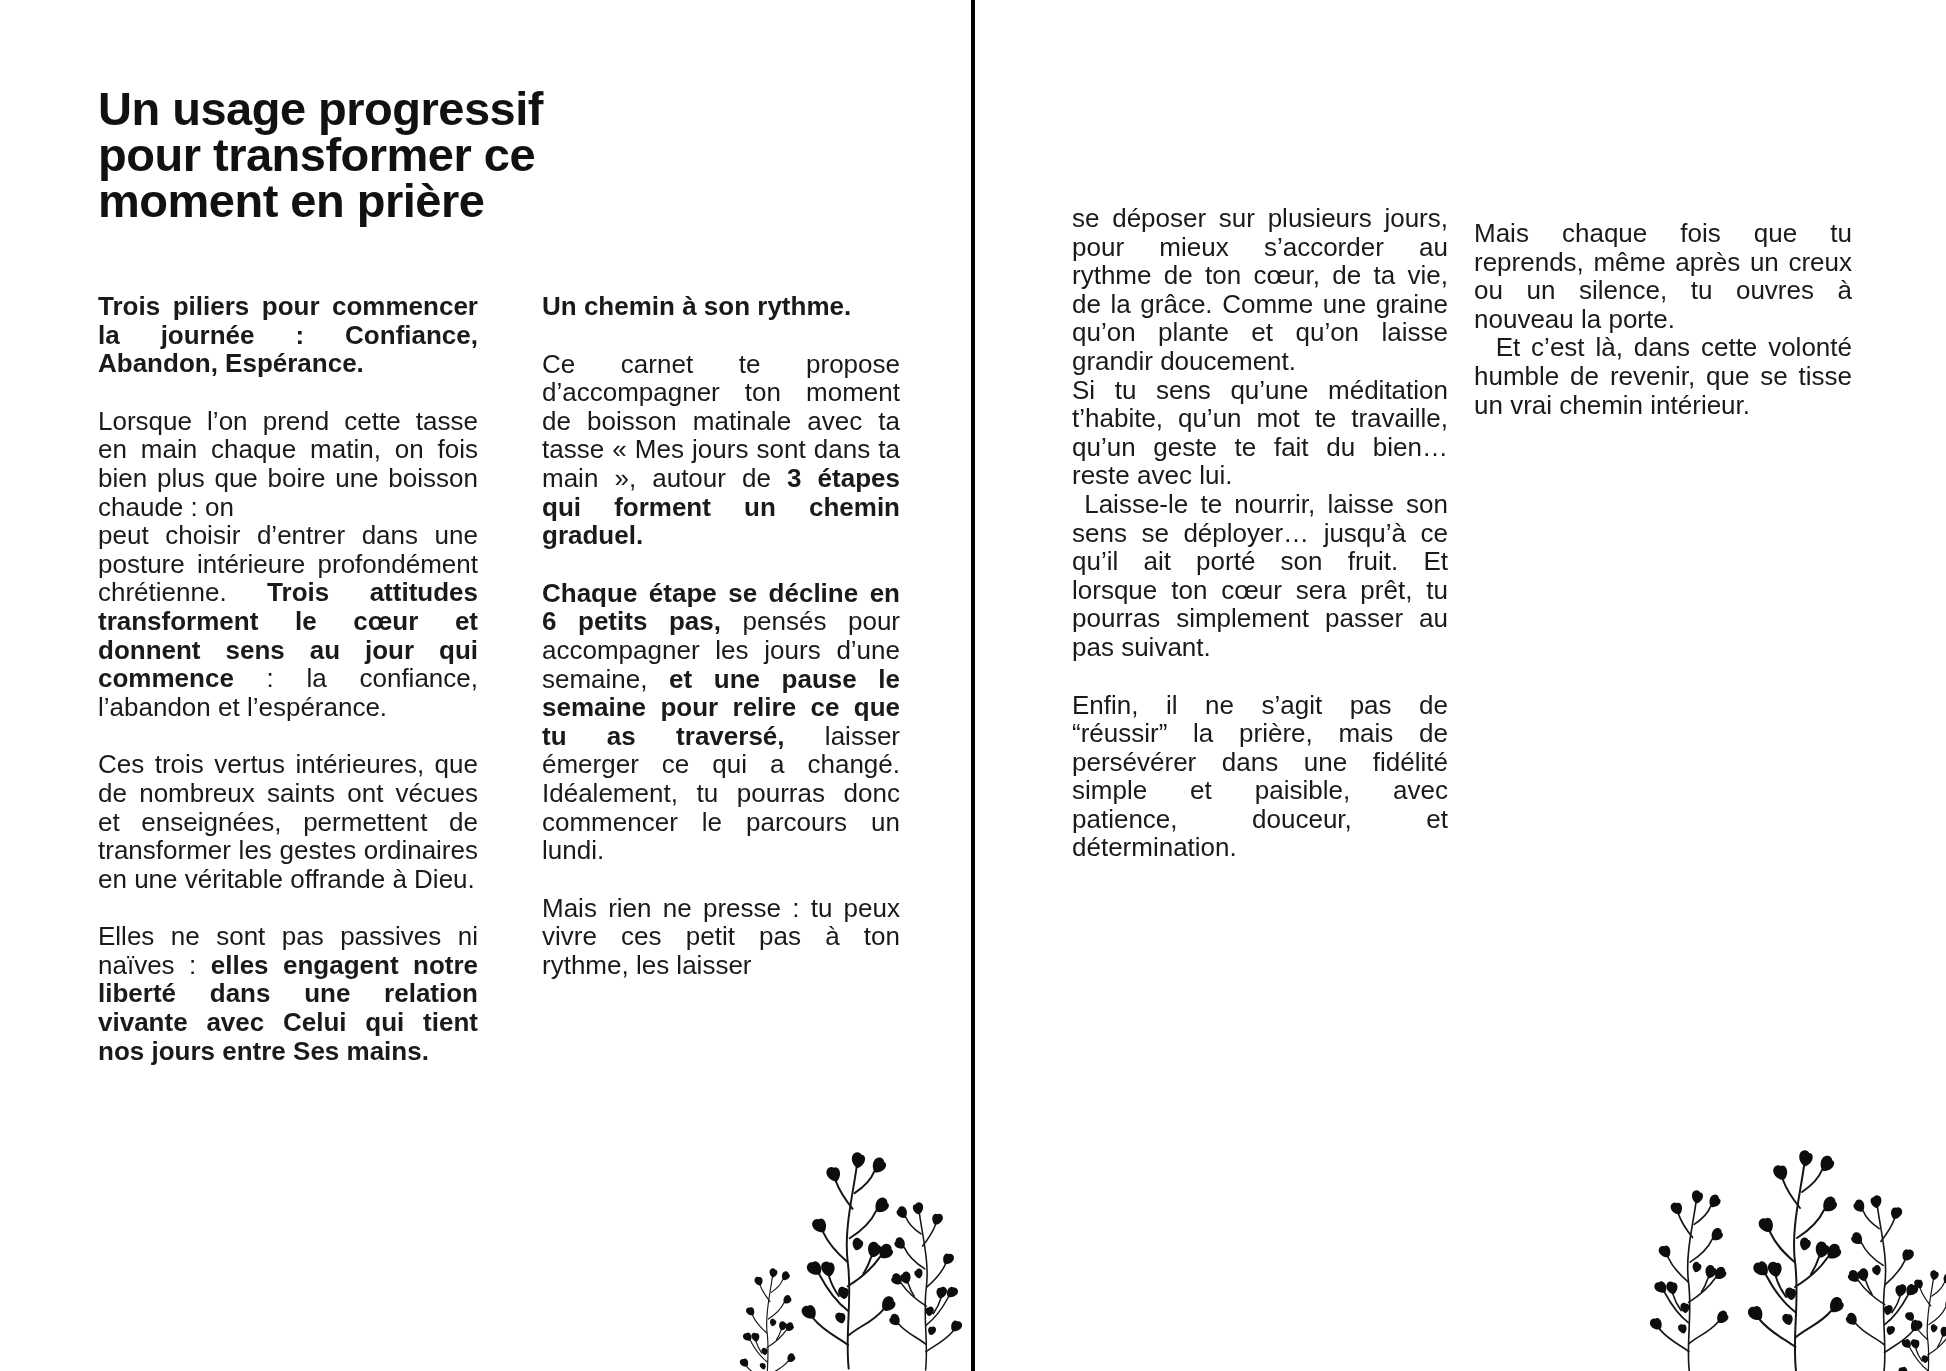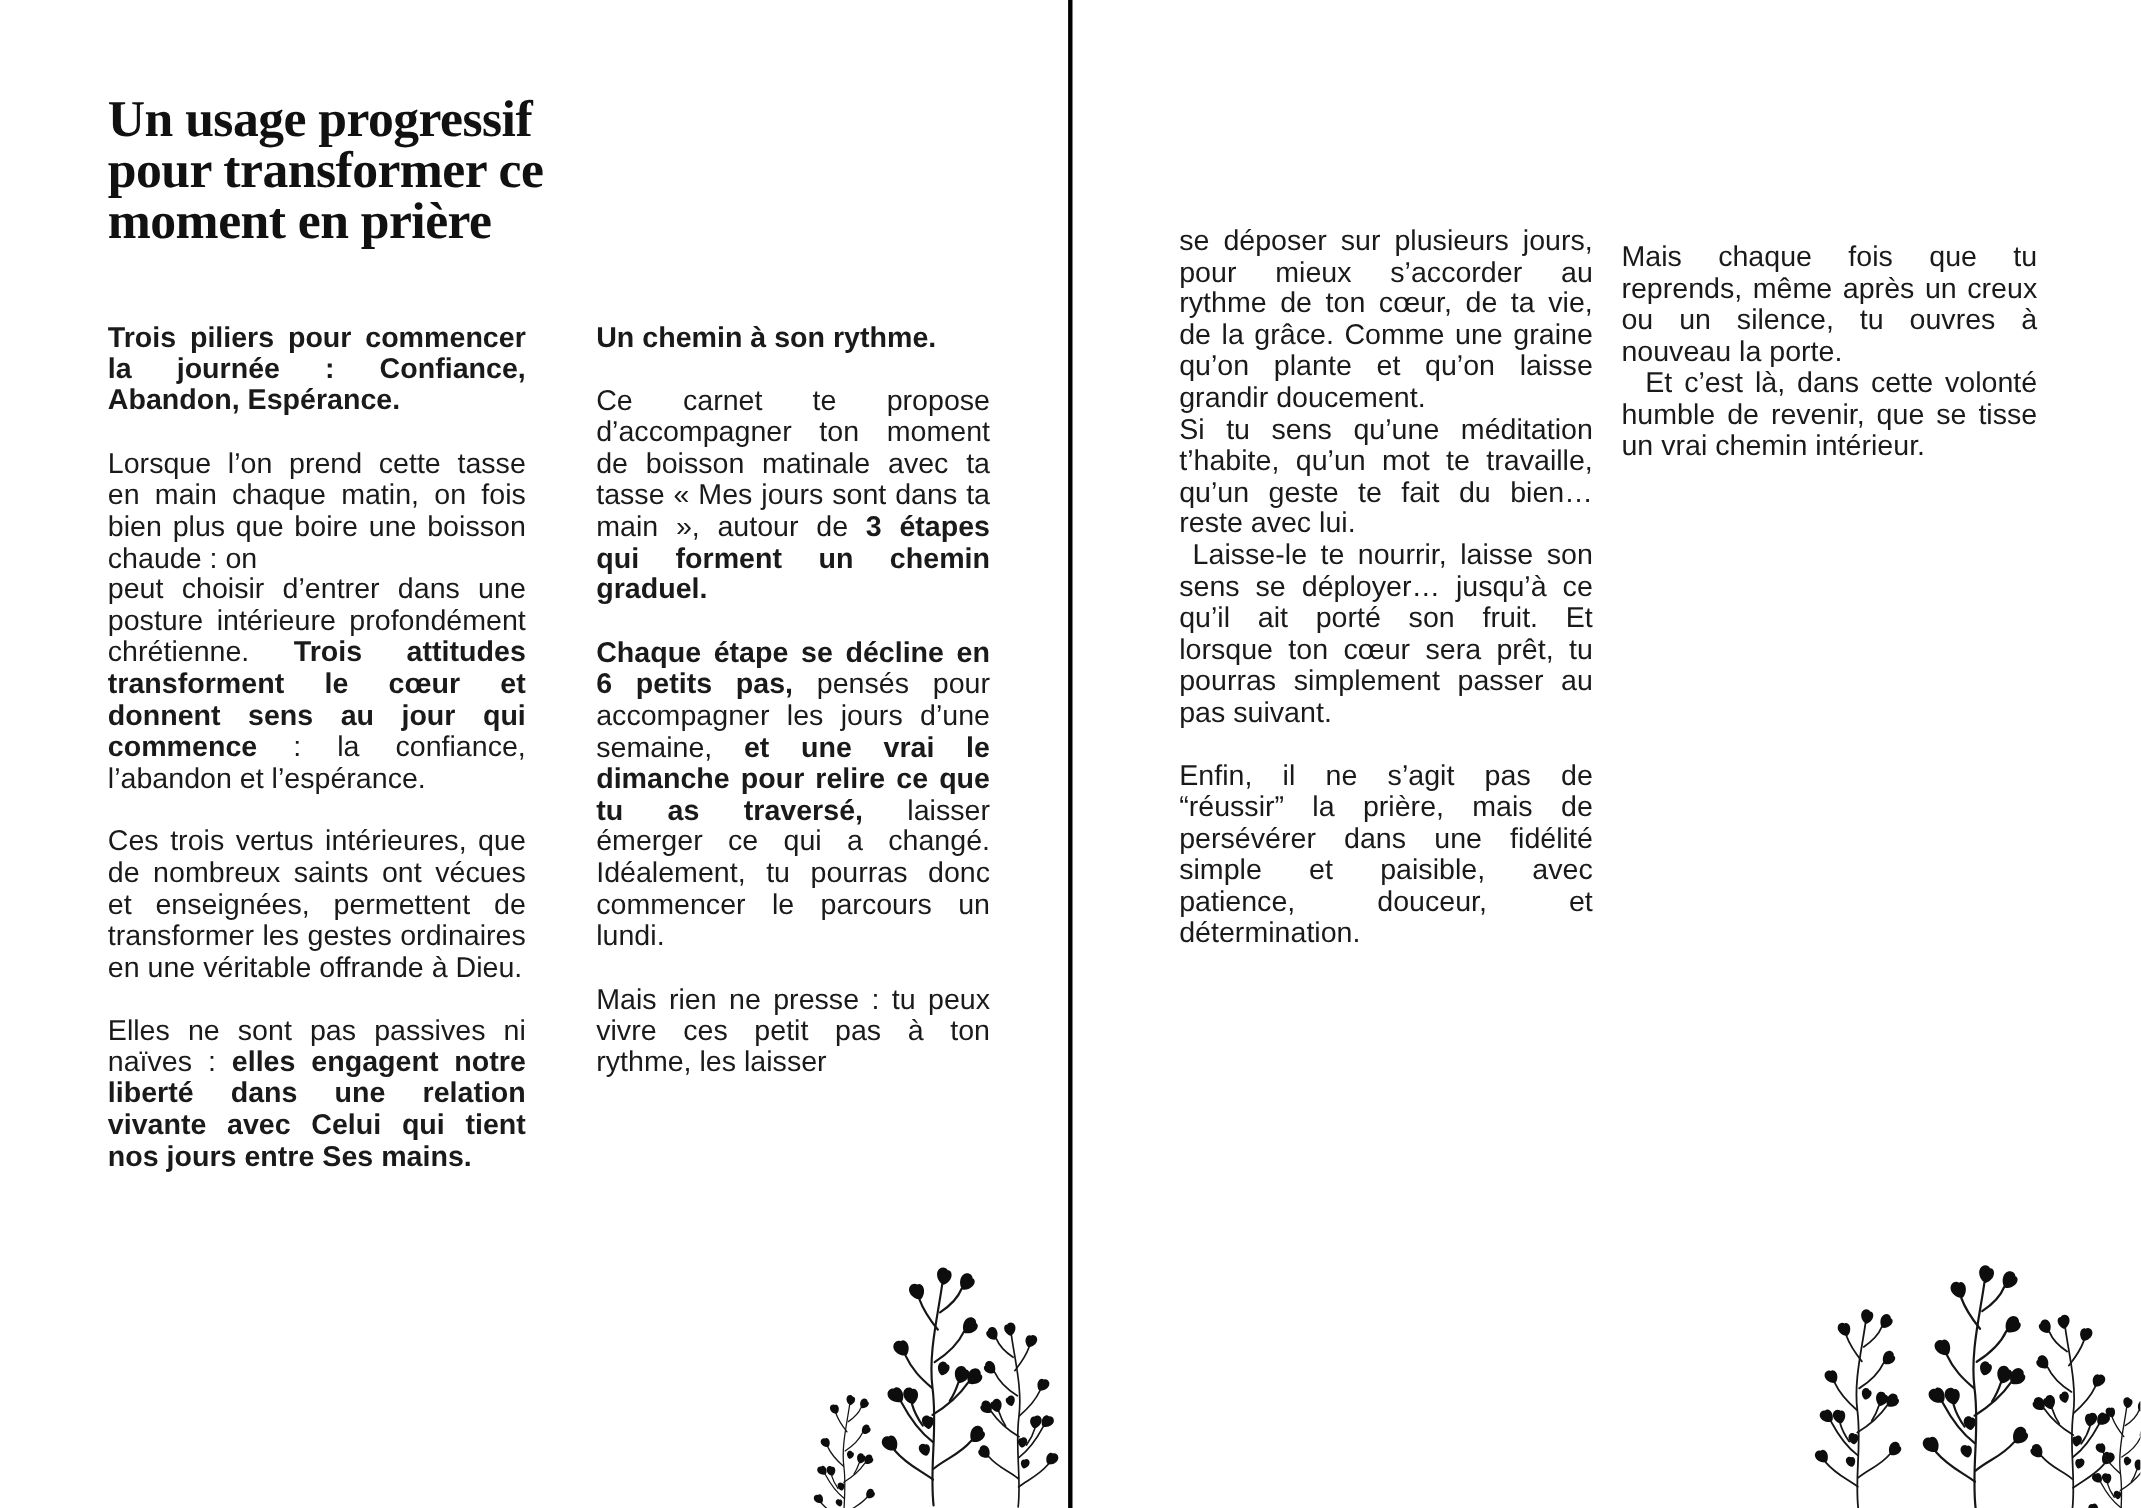--- a/index.html
+++ b/index.html
@@ -23,21 +23,21 @@
     width: 4px;
     height: 1371px;
     background: #000000;
   }
   .title {
     position: absolute;
     left: 98px;
     top: 86px;
     width: 460px;
     margin: 0;
-    font-family: Liberation Serif, serif;
+    font-family: Liberation Sans, sans-serif;
     font-weight: 700;
     font-size: 47px;
     line-height: 46px;
     letter-spacing: -0.5px;
     color: #111111;
   }
   .col {
     position: absolute;
     font-size: 26px;
     line-height: 28.6px;
@@ -111,21 +111,21 @@
     <h1 class="title">Un usage progressif<br>pour transformer ce<br>moment en prière</h1>
     <div class="col col1">
         <p><b>Trois piliers pour commencer la journée : Confiance, Abandon, Espérance.</b></p>
         <p><span>Lorsque l’on prend cette tasse en main chaque matin, on fois bien plus que boire une boisson chaude : on</span><br><span>peut choisir d’entrer dans une posture intérieure profondément chrétienne. </span><b>Trois attitudes transforment le cœur et donnent sens au jour qui commence</b><span> : la confiance, l’abandon et l’espérance.</span></p>
         <p><span>Ces trois vertus intérieures, que de nombreux saints ont vécues et enseignées, permettent de transformer les gestes ordinaires en une véritable offrande à Dieu.</span></p>
         <p><span>Elles ne sont pas passives ni naïves : </span><b>elles engagent notre liberté dans une relation vivante avec Celui qui tient nos jours entre Ses mains.</b></p>
       </div>
     <div class="col col2">
         <p><b>Un chemin à son rythme.</b></p>
         <p><span>Ce carnet te propose d’accompagner ton moment de boisson matinale avec ta tasse « Mes jours sont dans ta main », autour de </span><b>3 étapes qui forment un chemin graduel.</b></p>
-        <p><b>Chaque étape se décline en 6 petits pas,</b><span> pensés pour accompagner les jours d’une semaine, </span><b>et une vrai le dimanche pour relire ce que tu as traversé,</b><span> laisser émerger ce qui a changé. Idéalement, tu pourras donc commencer le parcours un lundi.</span></p>
+        <p><b>Chaque étape se décline en 6 petits pas,</b><span> pensés pour accompagner les jours d’une semaine, </span><b>et une pause le semaine pour relire ce que tu as traversé,</b><span> laisser émerger ce qui a changé. Idéalement, tu pourras donc commencer le parcours un lundi.</span></p>
         <p><span>Mais rien ne presse : tu peux vivre ces petit pas à ton rythme, les laisser</span></p>
       </div>
     <svg class="flowers flowers-left" width="250" height="221" viewBox="0 0 250 221">
       <use href="#sprig" transform="translate(55,2) scale(0.98)"></use>
       <use href="#sprig" transform="translate(0,118) scale(0.58)"></use>
       <use href="#sprig" transform="translate(245,52) scale(-0.76,0.76)"></use>
     </svg>
   </div>
 
   <div class="divider"></div>

